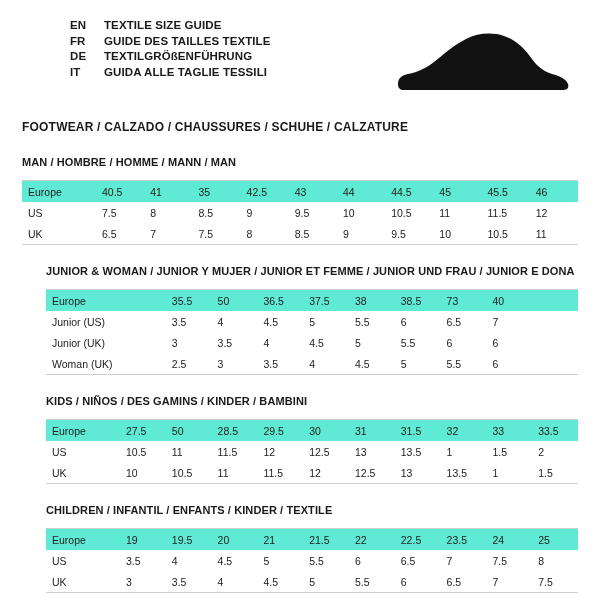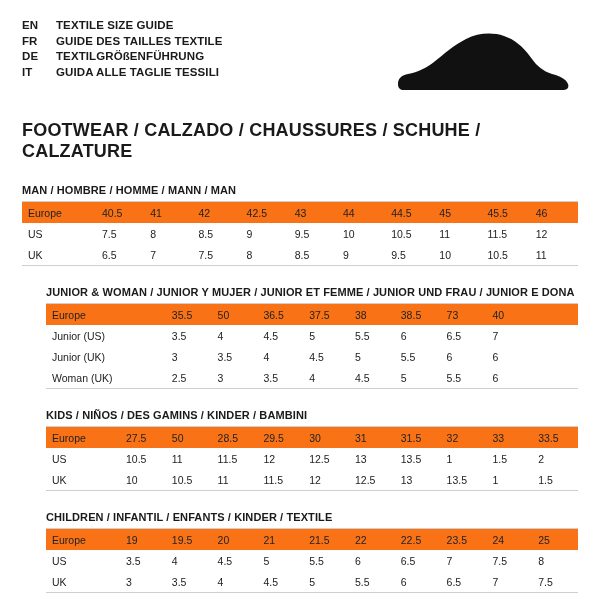--- a/index.html
+++ b/index.html
@@ -22,20 +22,21 @@
     padding: 18px 22px 0 22px;
   }
 
   
   .header {
     position: relative;
     height: 86px;
   }
   .lang-list {
     display: block;
+    margin-left: 48px;
   }
   .lang-row {
     display: flex;
     align-items: baseline;
     line-height: 15.5px;
     font-size: 11.5px;
     font-weight: bold;
     letter-spacing: 0.1px;
   }
   .lang-code {
@@ -49,55 +50,55 @@
   .shoe-wrap {
     position: absolute;
     right: 6px;
     top: 10px;
     width: 180px;
     height: 70px;
   }
 
   .footwear-line {
     margin-top: 16px;
-    font-size: 18px;
+    font-size: 12px;
     font-weight: bold;
     letter-spacing: 0.2px;
   }
 
   
   .section {
     margin-top: 22px;
   }
   .section.tight {
     margin-top: 20px;
     margin-left: 24px;
   }
   .section-title {
     font-size: 11px;
     font-weight: bold;
     letter-spacing: 0.1px;
     border-bottom: 1px solid #cfcfcf;
-    padding-bottom: 5px;
+    padding-bottom: 12px;
     margin-bottom: 0;
   }
   table.size {
     border-collapse: collapse;
     width: 100%;
     table-layout: fixed;
     font-size: 10.5px;
   }
   table.size td {
     padding: 3px 0 3px 6px;
     border: none;
     height: 15px;
     color: #222;
   }
   table.size tr.shaded td {
-    background: #f97316;
+    background: #5eead4;
   }
   table.size td.label {
     width: 68px;
   }
   table.size tr.shaded td.label {
     color: #222;
   }
   tr.divider td {
     height: 0;
     padding: 0;
@@ -142,21 +143,21 @@
   <div class="footwear-line">FOOTWEAR / CALZADO / CHAUSSURES / SCHUHE / CALZATURE</div>
 
   <div class="section">
     <div class="section-title">MAN / HOMBRE / HOMME / MANN / MAN</div>
     <table class="size">
       <tbody>
         <tr class="shaded">
           <td class="label">Europe</td>
           <td>40.5</td>
           <td>41</td>
-          <td>42</td>
+          <td>35</td>
           <td>42.5</td>
           <td>43</td>
           <td>44</td>
           <td>44.5</td>
           <td>45</td>
           <td>45.5</td>
           <td>46</td>
         </tr>
         <tr>
           <td class="label">US</td>

